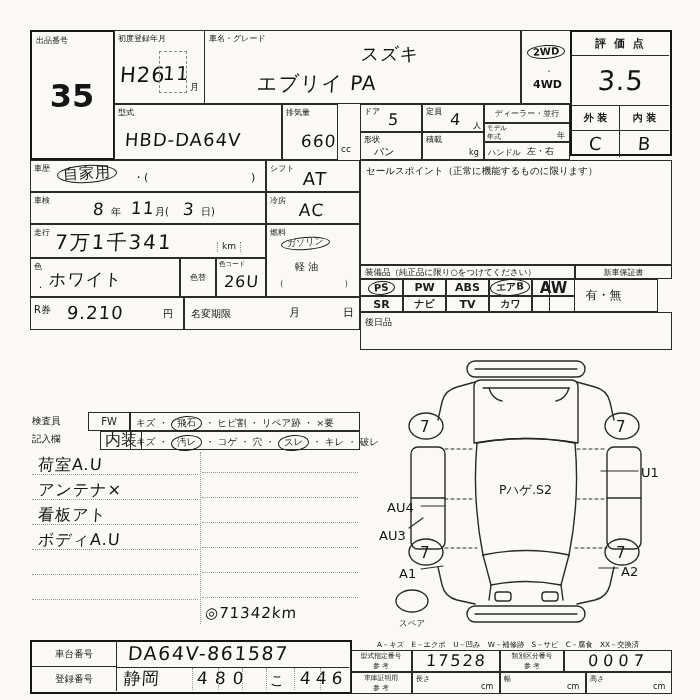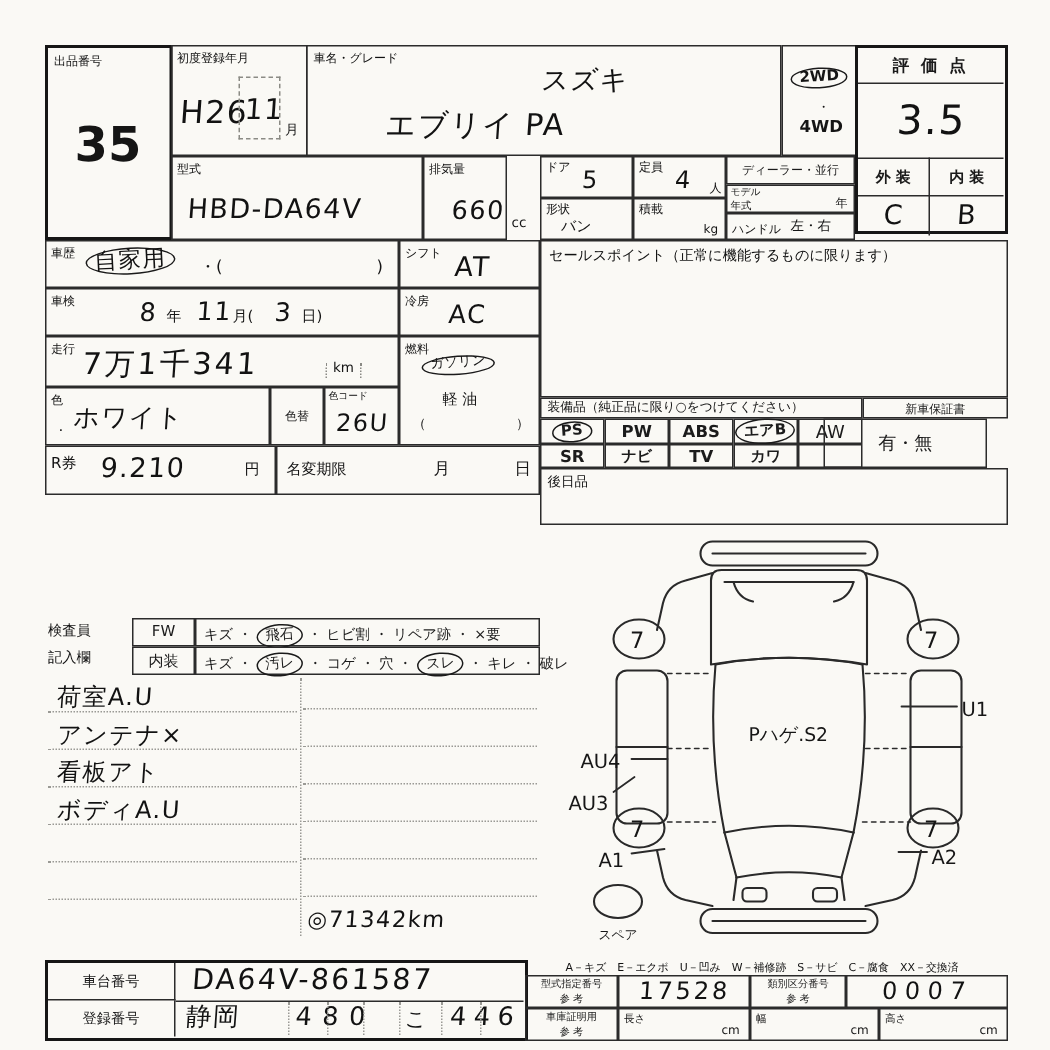--- a/index.html
+++ b/index.html
@@ -174,39 +174,39 @@
   <div class="c ctr" style="left:575px;top:265px;width:97px;height:14px;font-size:8px">新車保証書</div>
 
   <div class="c ctr" style="left:360px;top:279px;width:43px;height:17px;font-size:11px;font-weight:bold">
       <span class="circ" style="transform:rotate(-4deg);font-size:10px">PS</span>
     </div>
   <div class="c ctr" style="left:403px;top:279px;width:43px;height:17px;font-size:11px;font-weight:bold">PW</div>
   <div class="c ctr" style="left:446px;top:279px;width:43px;height:17px;font-size:11px;font-weight:bold">ABS</div>
   <div class="c ctr" style="left:489px;top:279px;width:43px;height:17px;font-size:11px;font-weight:bold">
       <span class="circ" style="transform:rotate(-3deg);font-size:10px">エアB</span>
     </div>
-  <div class="c ctr" style="left:532px;top:279px;width:43px;height:17px;font-size:12px;font-weight:normal">AW</div>
+  <div class="c ctr" style="left:532px;top:279px;width:43px;height:17px;font-size:15px;font-weight:bold">AW</div>
 
   <div class="c ctr" style="left:360px;top:296px;width:43px;height:16px;font-size:11px;font-weight:bold">SR</div>
   <div class="c ctr" style="left:403px;top:296px;width:43px;height:16px;font-size:10px;font-weight:bold">ナビ</div>
   <div class="c ctr" style="left:446px;top:296px;width:43px;height:16px;font-size:11px;font-weight:bold">TV</div>
   <div class="c ctr" style="left:489px;top:296px;width:43px;height:16px;font-size:10px;font-weight:bold">カワ</div>
   <div class="c ctr" style="left:532px;top:296px;width:43px;height:16px;font-size:10px"></div>
 
   <div class="c ctr" style="left:549px;top:279px;width:109px;height:33px;font-size:12px">有・無</div>
 
   <div class="c" style="left:360px;top:312px;width:312px;height:38px">
     <div class="lab" style="left:4px;top:4px;font-size:9px">後日品</div>
   </div>
 
 
   <div class="lab" style="left:32px;top:416px;font-size:9.5px">検査員</div>
   <div class="lab" style="left:32px;top:434px;font-size:9.5px">記入欄</div>
   <div class="c ctr" style="left:88px;top:412px;width:42px;height:19px;font-size:10px">FW</div>
-  <div class="c ctr" style="left:88px;top:431px;width:42px;height:19px;font-size:10px">内装</div>
+  <div class="c ctr" style="left:100px;top:431px;width:42px;height:19px;font-size:16px">内装</div>
   <div class="c" style="left:130px;top:412px;width:230px;height:19px">
     <div style="position:absolute;left:5px;top:3px;font-size:9.5px;white-space:nowrap">
       <span>キズ ・</span>
       <span class="circ" style="font-size:9.5px;transform:rotate(-4deg)">飛石</span>
       <span>・ ヒビ割 ・ リペア跡 ・ ×要</span>
     </div>
   </div>
   <div class="c" style="left:130px;top:431px;width:230px;height:19px">
     <div style="position:absolute;left:5px;top:3px;font-size:9.5px;white-space:nowrap">
       <span>キズ ・</span>

